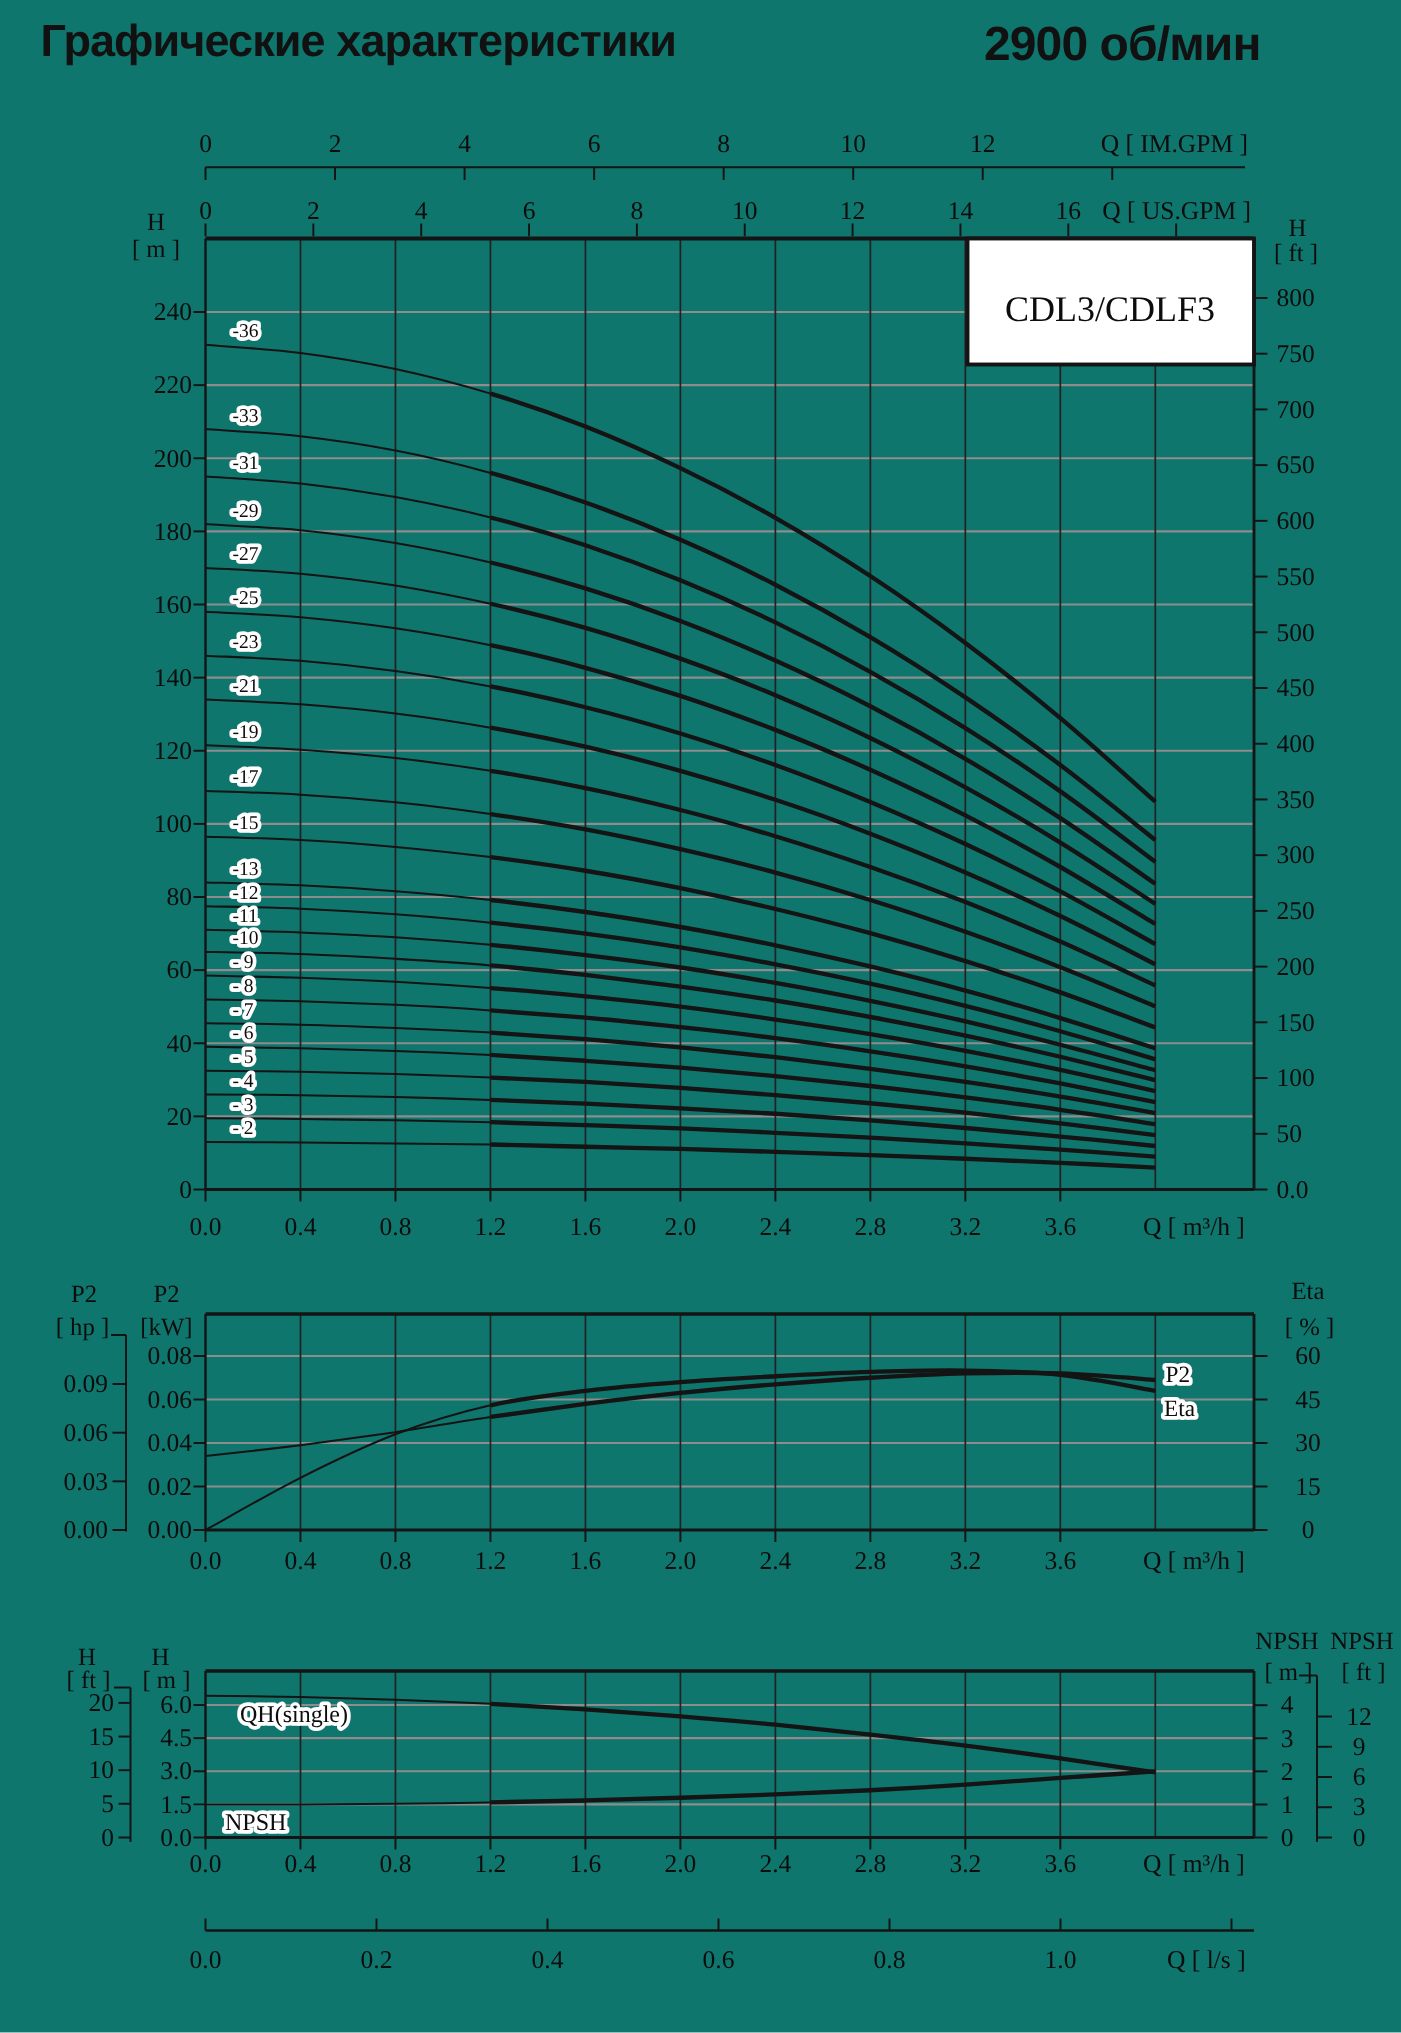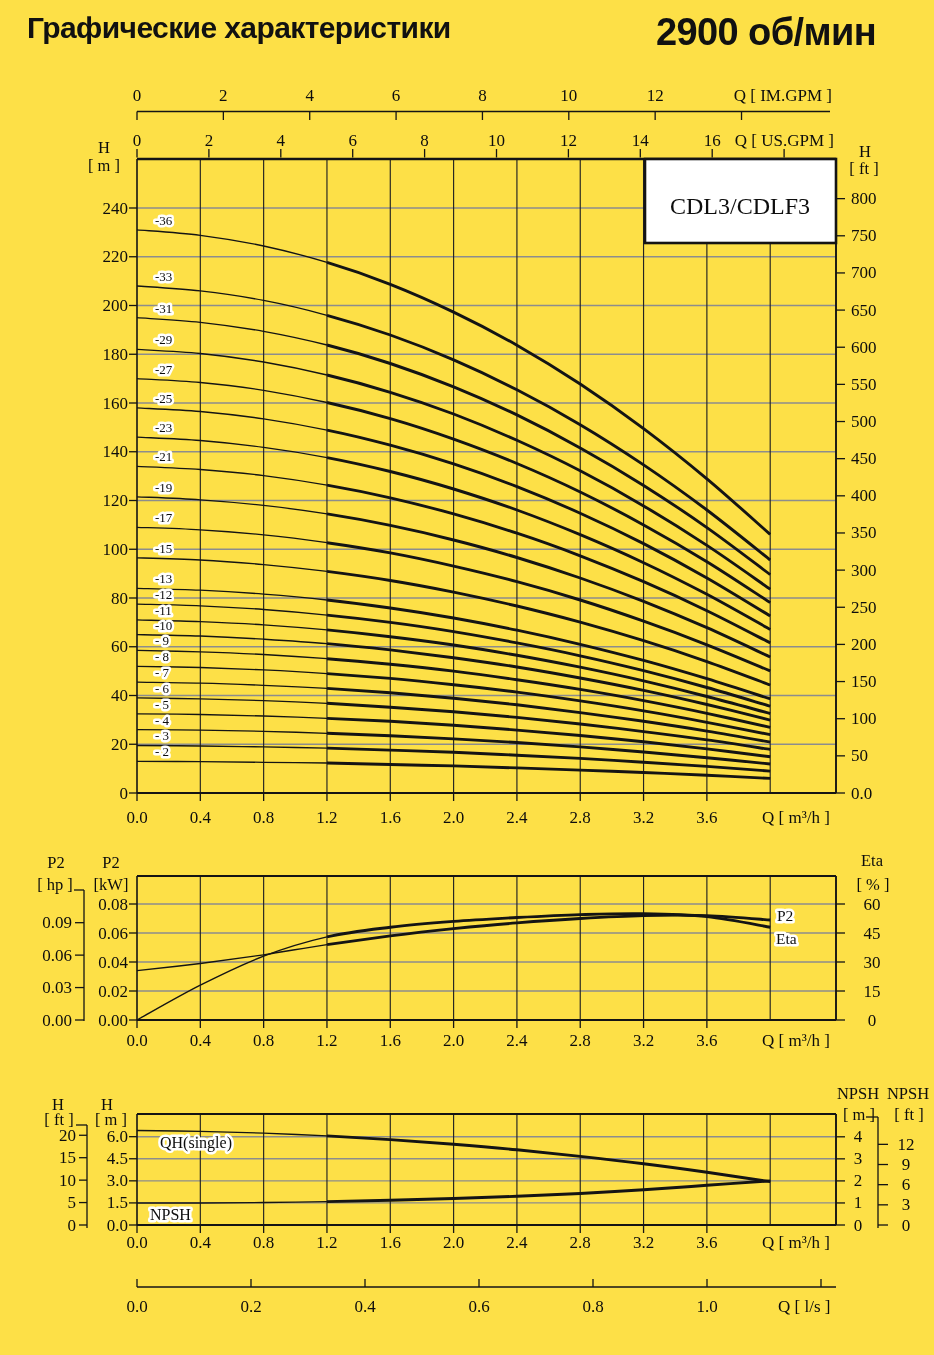--- a/index.html
+++ b/index.html
@@ -1,20 +1,20 @@
 <!DOCTYPE html>
 <html><head>
 <meta charset="utf-8">
 <style>
   html,body{margin:0;padding:0;background:#fff;}
-  .page{position:relative;width:934px;height:1355px;background:#fde047;overflow:hidden;
+  .page{position:relative;width:934px;height:1355px;background:#0f766e;overflow:hidden;
         font-family:"Liberation Sans",sans-serif;}
   .title{position:absolute;left:27px;top:11px;font-size:30px;font-weight:bold;
          letter-spacing:-0.6px;color:#111;}
-  .rpm{position:absolute;left:656px;top:11px;font-size:38px;font-weight:bold;
+  .rpm{position:absolute;left:656px;top:11px;font-size:32px;font-weight:bold;
        letter-spacing:-0.6px;color:#111;}
   svg text{font-family:"Liberation Serif","DejaVu Serif",serif;fill:#0d0d0d;}
   svg .halo{paint-order:stroke;stroke:#ffffff;stroke-width:5px;stroke-linejoin:round;}
 </style>
 </head>
 <body>
 
 <div class="page">
   <div class="title">Графические характеристики</div>
   <div class="rpm">2900 об/мин</div>

